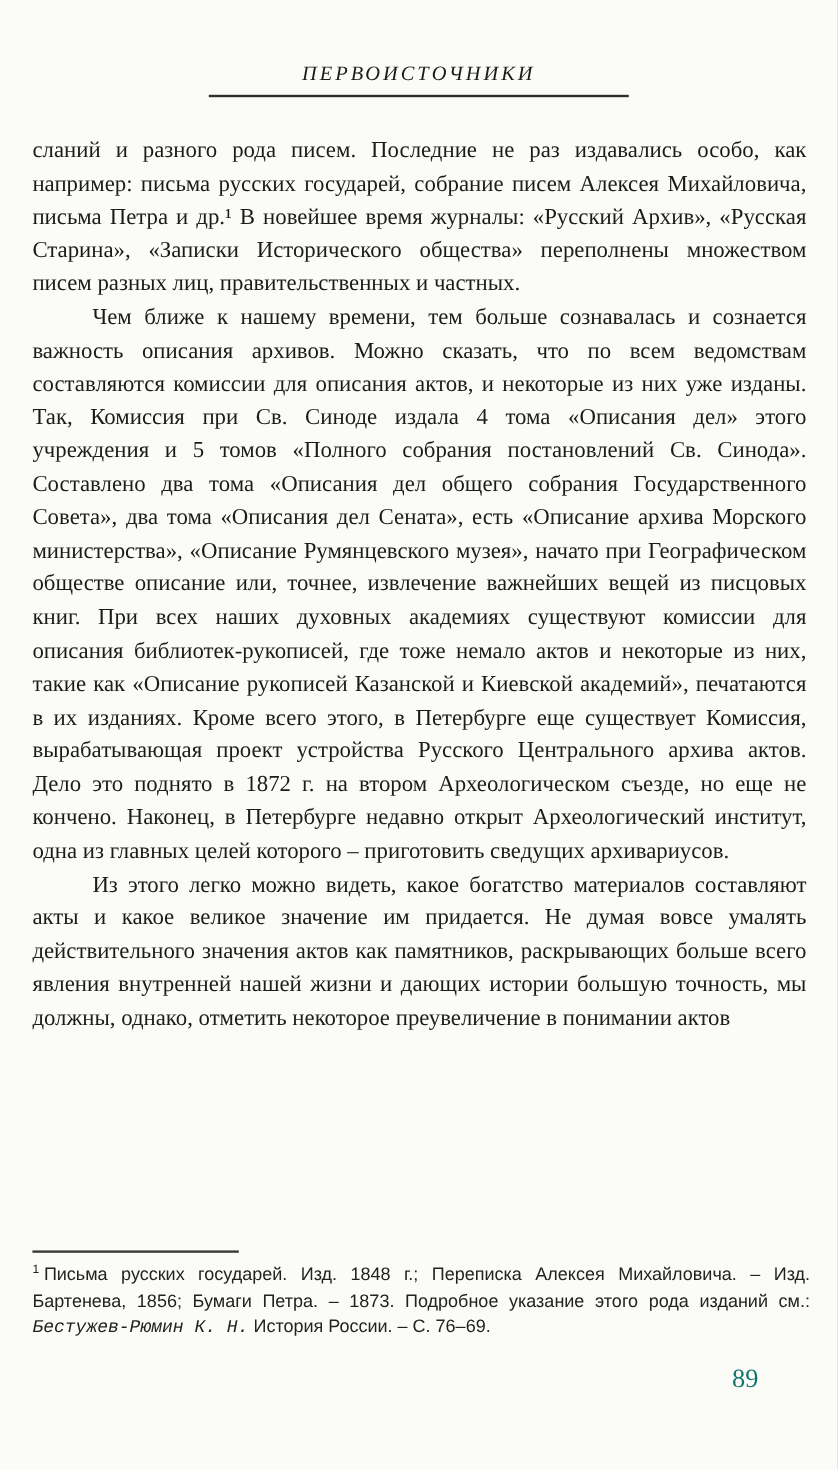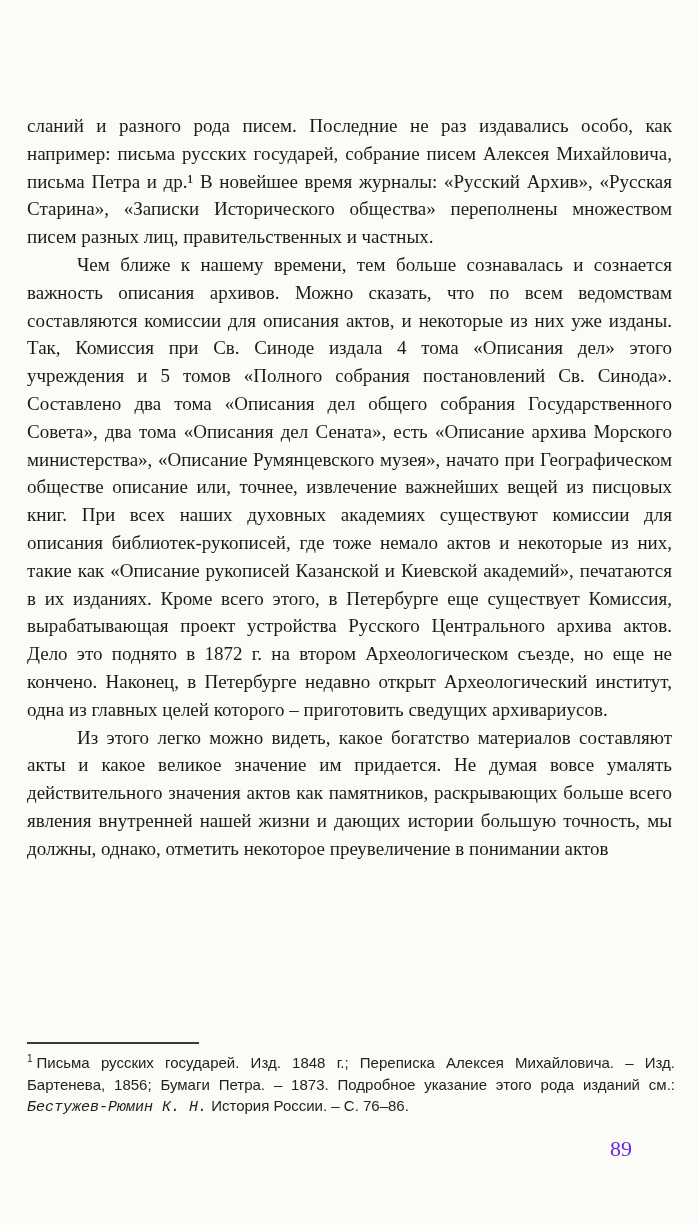--- a/index.html
+++ b/index.html
@@ -78,35 +78,38 @@
   }
   .fn-author {
     font-style: italic;
     font-family: Liberation Mono, monospace;
   }
   .page-number {
     position: absolute;
     top: 1136px;
     right: 66px;
     font-size: 22px;
-    color: #6d28d9;
+    color: #0f766e;
   }
 </style>
 </head>
 <body>
 
 <div class="page">
 
+  <header class="running-header">
+    <span class="header-text">ПЕРВОИСТОЧНИКИ</span>
+  </header>
 
   <main class="body-text">
     <p class="para no-indent">сланий и разного рода писем. Последние не раз издавались особо, как например: письма русских государей, собрание писем Алексея Михайловича, письма Петра и др.¹ В новейшее время журналы: «Русский Архив», «Русская Старина», «Записки Исторического общества» переполнены множеством писем разных лиц, правительственных и частных.</p>
     <p class="para">Чем ближе к нашему времени, тем больше сознавалась и сознается важность описания архивов. Можно сказать, что по всем ведомствам составляются комиссии для описания актов, и некоторые из них уже изданы. Так, Комиссия при Св. Синоде издала 4 тома «Описания дел» этого учреждения и 5 томов «Полного собрания постановлений Св. Синода». Составлено два тома «Описания дел общего собрания Государственного Совета», два тома «Описания дел Сената», есть «Описание архива Морского министерства», «Описание Румянцевского музея», начато при Географическом обществе описание или, точнее, извлечение важнейших вещей из писцовых книг. При всех наших духовных академиях существуют комиссии для описания библиотек-рукописей, где тоже немало актов и некоторые из них, такие как «Описание рукописей Казанской и Киевской академий», печатаются в их изданиях. Кроме всего этого, в Петербурге еще существует Комиссия, вырабатывающая проект устройства Русского Центрального архива актов. Дело это поднято в 1872 г. на втором Археологическом съезде, но еще не кончено. Наконец, в Петербурге недавно открыт Археологический институт, одна из главных целей которого – приготовить сведущих архивариусов.</p>
     <p class="para">Из этого легко можно видеть, какое богатство материалов составляют акты и какое великое значение им придается. Не думая вовсе умалять действительного значения актов как памятников, раскрывающих больше всего явления внутренней нашей жизни и дающих истории большую точность, мы должны, однако, отметить некоторое преувеличение в понимании актов</p>
   </main>
 
   <div class="footnote-rule"></div>
 
   <div class="footnote"><sup class="fn-marker">1</sup><span>Письма русских государей. Изд. 1848 г.; Переписка Алексея Михайловича. – Изд. Бартенева, 1856; Бумаги Петра. – 1873. Подробное указание этого рода изданий см.: </span><span class="fn-author">Бестужев-Рюмин К. Н.</span>
-    <span>История России. – С. 76–86.</span></div>
+    <span>История России. – С. 76–69.</span></div>
 
   <div class="page-number">89</div>
 
 </div>
 
 </body></html>

